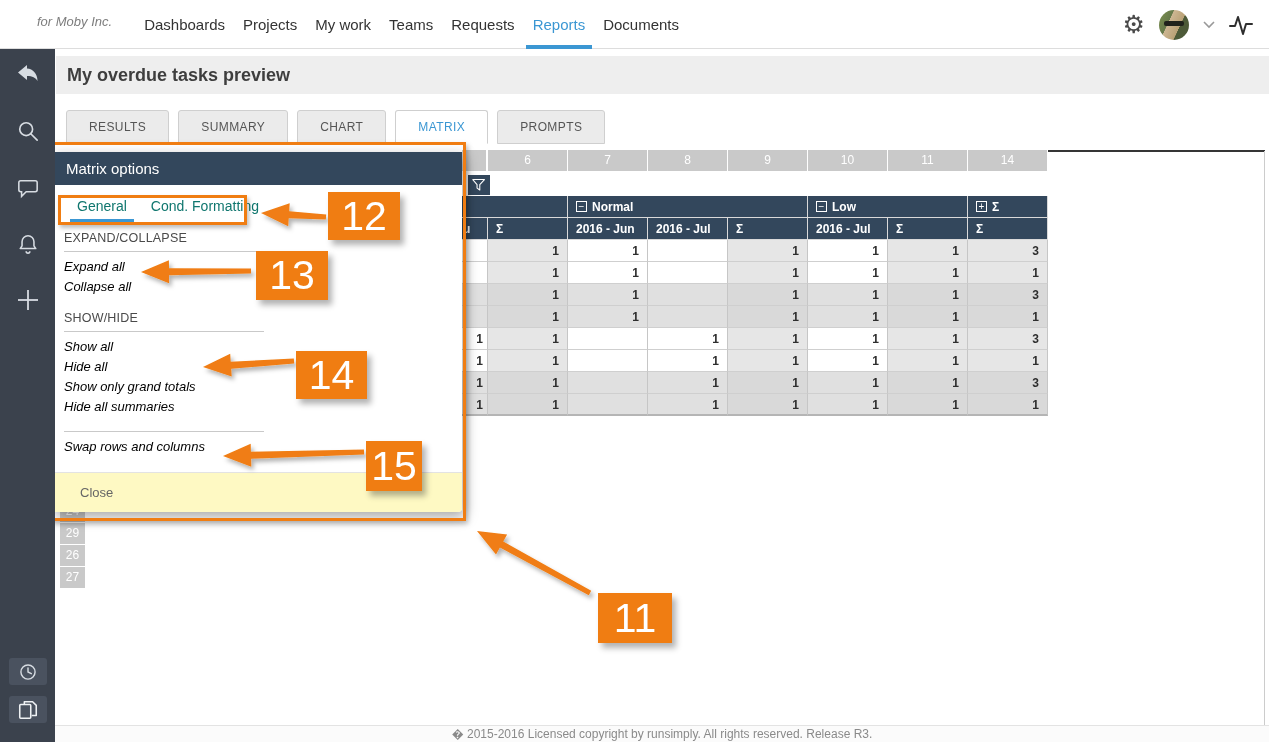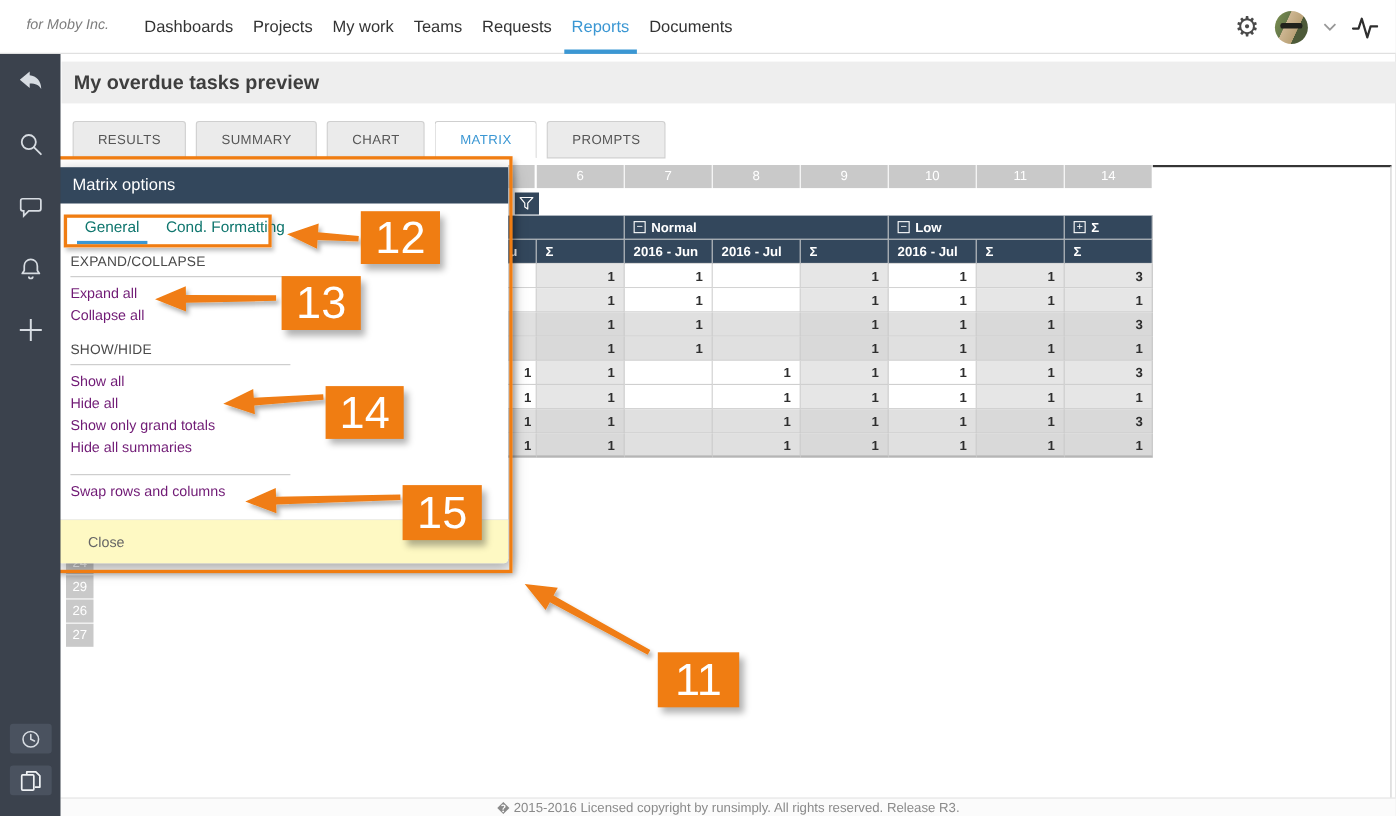--- a/index.html
+++ b/index.html
@@ -9,21 +9,21 @@
 
   
   #topnav { position:absolute; left:0; top:0; width:1269px; height:49px; background:#fff;
             border-bottom:1px solid #ddd; display:flex; align-items:center; padding-left:18px; z-index:50; }
   #logo { display:flex; align-items:flex-end; cursor:pointer; }
   #logo svg { margin-bottom:4px; }
   .brand { font-size:31px; letter-spacing:-1px; line-height:30px; }
   .brand-run { color:#F2A33C; }
   .brand-simply { color:#9da3a8; }
   .brand-reg { font-size:11px; color:#9da3a8; vertical-align:top; }
-  #tagline { font-style:italic; font-size:13px; color:#7d7d7d; margin:0 0 6px 6px; }
+  #tagline { font-style:italic; font-size:13px; color:#7d7d7d; margin:0 0 6px 19px; }
   #nav-items { display:flex; gap:18px; margin-left:32px; height:49px; align-items:center; }
   .nav-item { font-size:15px; color:#333; cursor:pointer; height:49px; display:flex; align-items:center; position:relative; }
   .nav-item.active { color:#3B97D3; }
   .nav-item.active::after { content:""; position:absolute; left:-7px; right:-7px; bottom:0; height:4px; background:#3B97D3; }
   #nav-right { position:absolute; right:16px; top:0; height:49px; display:flex; align-items:center; gap:14px; }
   #gear-btn { font-family:"DejaVu Sans",sans-serif; font-size:25px; color:#4a4a4a; cursor:pointer; line-height:1; }
   .avatar { width:30px; height:30px; border-radius:50%; position:relative; overflow:hidden; cursor:pointer;
             background:linear-gradient(115deg,#7d9050 0%,#66794a 34%,#cdb692 35%,#b9a176 64%,#4d5a38 65%); }
   .avatar::after { content:""; position:absolute; left:5px; right:5px; top:11px; height:5px; background:#20221c; border-radius:2px; }
   #chev { color:#9a9a9a; }
@@ -71,21 +71,21 @@
             border-radius:0 0 4px 4px; box-shadow:3px 5px 14px rgba(0,0,0,.35); }
   #dialog-header { height:33px; background:#33475C; color:#fff; font-size:15px; display:flex; align-items:center; padding-left:14px; }
   #dialog-body { position:absolute; top:33px; left:0; right:0; bottom:40px; padding:0 12px; overflow:hidden; }
   .dtabs { margin:10px 0 0 6px; display:flex; gap:10px; font-size:14px; }
   .dtab { padding:3px 7px 5px; color:#0f766e; cursor:pointer; border-bottom:3px solid transparent; }
   .dtab.active { border-bottom-color:#3B97D3; }
   .dsection { margin-top:17px; }
   .dsection:first-of-type { margin-top:9px; }
   .dsection-heading { font-size:12.5px; color:#4a4a4a; letter-spacing:.2px; }
   .drule { height:1px; background:#c9c9c9; width:200px; margin:6px 0 8px; }
-  .dlink { font-size:13px; color:#701a75; margin-bottom:6px; line-height:14px; cursor:pointer; width:max-content; }
+  .dlink { font-size:13px; color:#000000; margin-bottom:6px; line-height:14px; cursor:pointer; width:max-content;font-style:italic; }
   #dialog-footer { position:absolute; left:0; right:0; bottom:0; height:40px; background:#fef9c3; border-top:1px solid #e3e3e3;
                    border-radius:0 0 4px 4px; display:flex; align-items:center; padding-left:28px; }
   #dialog-close { font-size:13px; color:#666; cursor:pointer; }
 
   
   #outline-dialog { position:absolute; left:49px; top:142px; width:417px; height:379px; border:3px solid #F07D12;
                     z-index:30; box-shadow:2px 3px 5px rgba(0,0,0,.25); pointer-events:none; }
   #outline-tabs { position:absolute; left:58px; top:195px; width:189px; height:30px; border:3px solid #F07D12;
                   z-index:30; box-shadow:2px 3px 4px rgba(0,0,0,.25); pointer-events:none; }
 
@@ -333,17 +333,17 @@
     <polygon points="477.0,531.0 496.0,554.6 499.9,547.5 588.8,595.2 591.2,590.8 503.2,541.4 507.1,534.4" fill="#F07D12" filter="url(#annshadow)"></polygon>
         <polygon points="261.0,213.0 288.2,226.2 288.7,218.2 325.8,219.5 326.2,214.5 289.2,211.2 289.7,203.2" fill="#F07D12" filter="url(#annshadow)"></polygon>
         <polygon points="141.0,272.0 169.1,283.2 169.0,275.2 251.0,273.5 251.0,268.5 169.0,268.2 168.9,260.2" fill="#F07D12" filter="url(#annshadow)"></polygon>
         <polygon points="203.0,367.0 231.7,376.6 231.2,368.7 294.2,363.5 293.8,358.5 230.7,361.7 230.2,353.7" fill="#F07D12" filter="url(#annshadow)"></polygon>
         <polygon points="223.0,456.0 251.3,466.7 251.1,458.7 364.1,454.5 363.9,449.5 250.9,451.7 250.7,443.7" fill="#F07D12" filter="url(#annshadow)"></polygon>
       </svg>
   <div class="ann-box" style="left: 598px; top: 593px; width: 74px; height: 50px; background: rgb(240, 125, 18);">11</div>
       <div class="ann-box" style="left: 328px; top: 192px; width: 72px; height: 48px; background: rgb(240, 125, 18);">12</div>
       <div class="ann-box" style="left: 256px; top: 251px; width: 72px; height: 49px; background: rgb(240, 125, 18);">13</div>
       <div class="ann-box" style="left: 296px; top: 351px; width: 71px; height: 48px; background: rgb(240, 125, 18);">14</div>
-      <div class="ann-box" style="left: 366px; top: 441px; width: 72px; height: 50px; background: rgb(240, 125, 18);">15</div>
+      <div class="ann-box" style="left: 366px; top: 441px; width: 56px; height: 50px; background: rgb(240, 125, 18);">15</div>
     </div>
 
   <div id="pagefooter">� 2015-2016 Licensed copyright by runsimply. All rights reserved. Release R3.</div>
 </div>
 
 </body></html>

